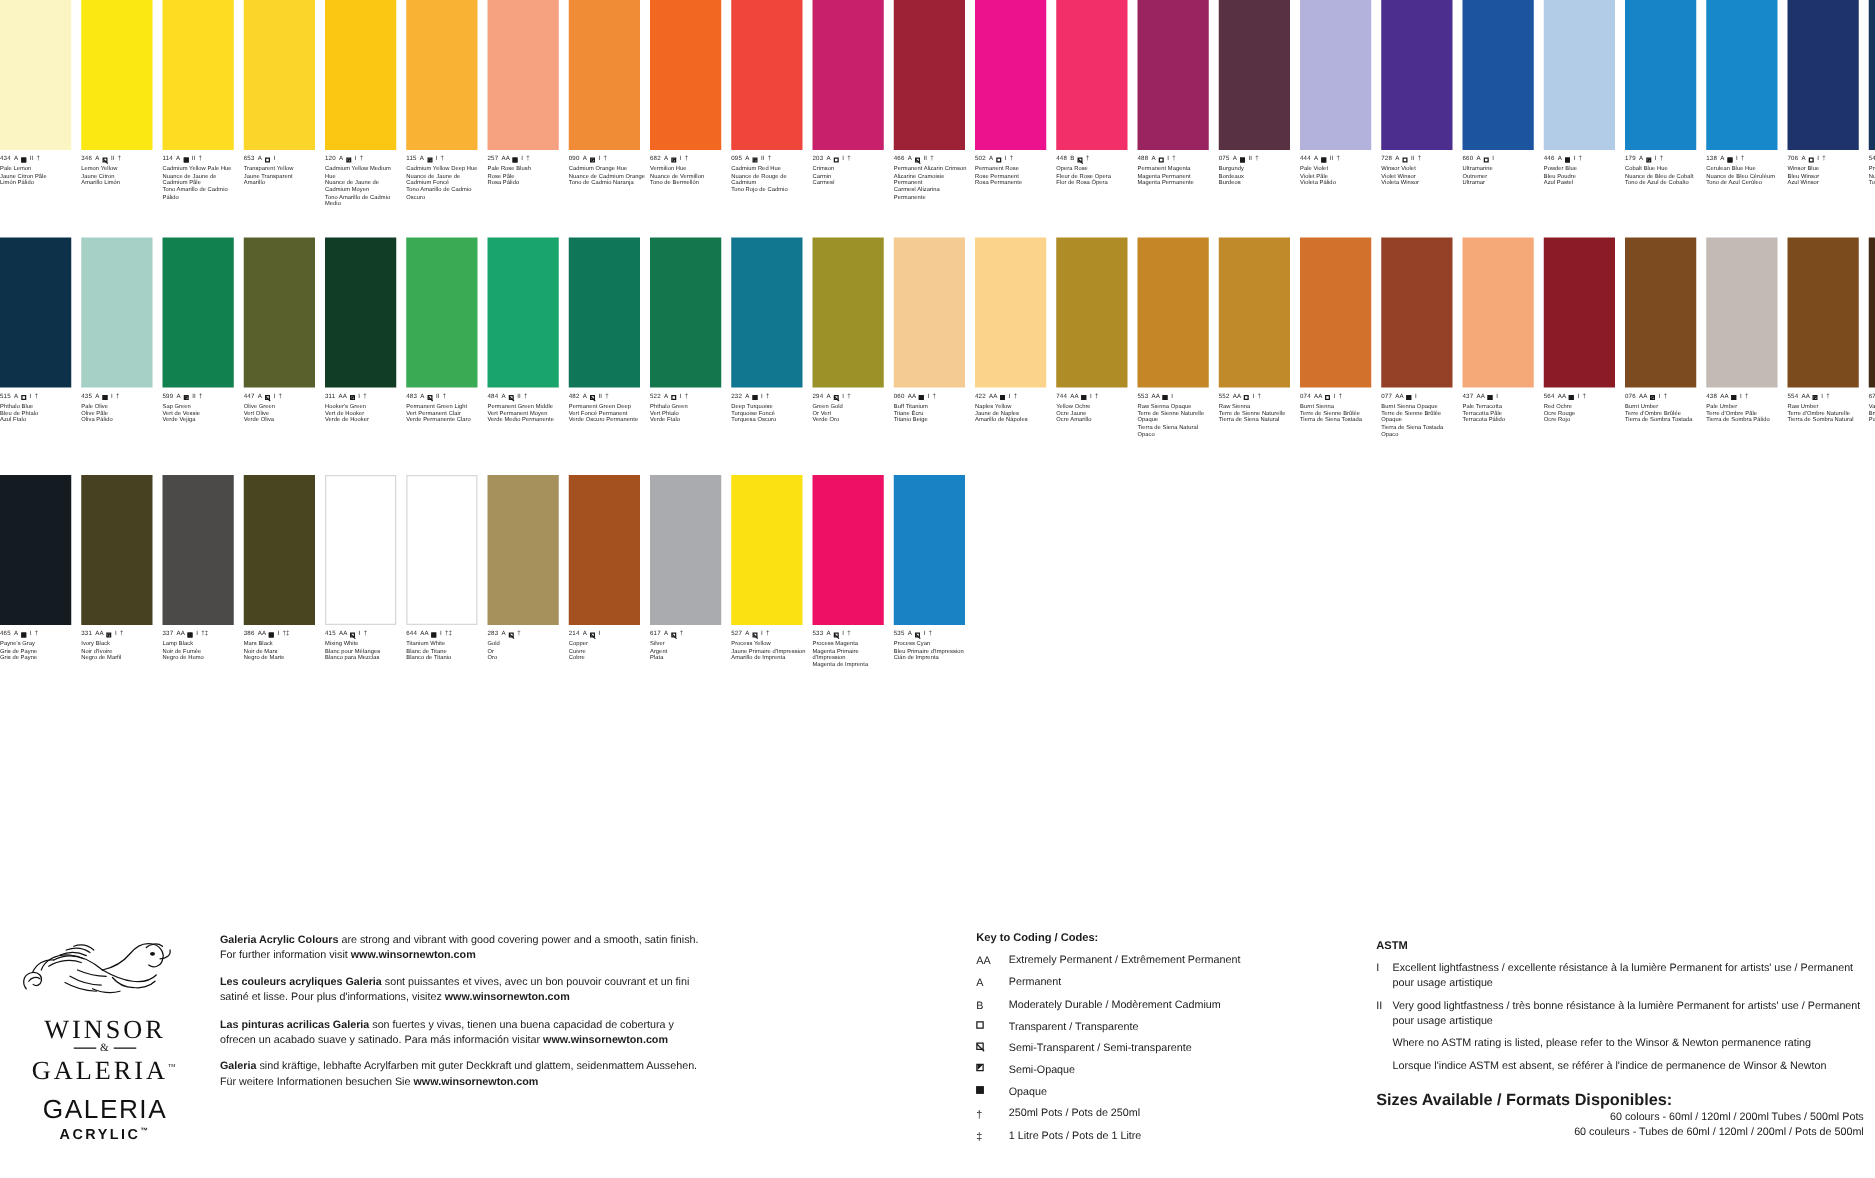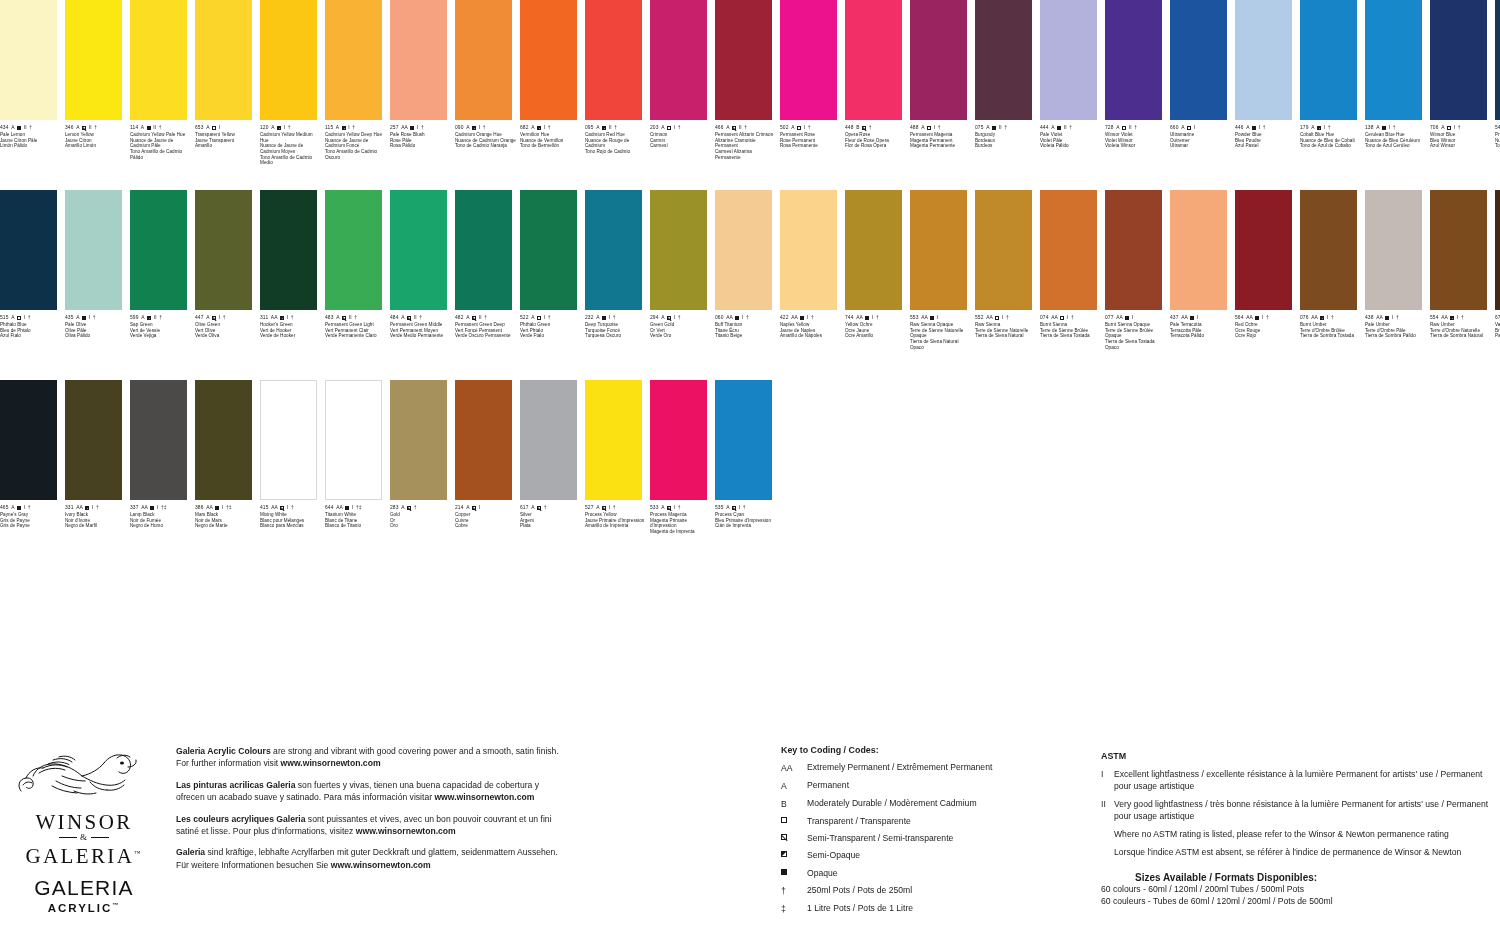--- a/index.html
+++ b/index.html
@@ -127,22 +127,22 @@
   .key-sym .op{width:6px;height:6px;}
   .key-sym .op-semitrans::after{width:7.6px;}
   .key-sym .op-semiopaque::after{border-left-width:4.8px;border-bottom-width:4.8px;}
   .key-txt{flex:1;}
 
   .astm-box{position:absolute;left:1101px;top:16px;width:390px;}
   .astm-title{font-size:8.9px;font-weight:bold;margin-bottom:6.5px;color:#1c1c1c;}
   .astm-row{display:flex;font-size:8.6px;line-height:12px;margin-bottom:6px;color:#1c1c1c;}
   .astm-sym{width:13px;flex:0 0 13px;}
   .astm-txt{flex:1;}
-  .sizes-title{font-size:10px;font-weight:bold;margin-top:14px;color:#1c1c1c;margin-left:34px;}
-  .sizes-line{font-size:8.6px;line-height:12px;color:#1c1c1c;}
+  .sizes-title{font-size:13px;font-weight:bold;margin-top:14px;color:#1c1c1c;}
+  .sizes-line{font-size:8.6px;line-height:12px;color:#1c1c1c;text-align:right;}
 </style>
 </head>
 <body>
 
 <div class="chart-area" id="chart-area">
     <div class="swatch-block block-left row-1">
       <div class="swatch-col">
         <div class="swatch-chip" style="background: rgb(251, 245, 196);"></div>
         <div class="chip-meta">
           <div class="code-line">
@@ -1191,22 +1191,22 @@
         <span class="rule"></span>
       </div>
       <div class="ln1"><span>GALERIA</span><span class="sup">™</span></div>
     </div>
     <div class="logo-galeria">GALERIA</div>
     <div class="logo-acrylic"><span>ACRYLIC</span><span class="sup">™</span></div>
   </div>
 
   <div class="blurb" id="blurb">
       <p><b>Galeria Acrylic Colours</b> are strong and vibrant with good covering power and a smooth, satin finish. For further information visit <b>www.winsornewton.com</b></p>
+      <p><b>Les couleurs acryliques Galeria</b> sont puissantes et vives, avec un bon pouvoir couvrant et un fini satiné et lisse. Pour plus d'informations, visitez <b>www.winsornewton.com</b></p>
       <p><b>Las pinturas acrilicas Galeria</b> son fuertes y vivas, tienen una buena capacidad de cobertura y ofrecen un acabado suave y satinado. Para más información visitar <b>www.winsornewton.com</b></p>
-      <p><b>Les couleurs acryliques Galeria</b> sont puissantes et vives, avec un bon pouvoir couvrant et un fini satiné et lisse. Pour plus d'informations, visitez <b>www.winsornewton.com</b></p>
       <p><b>Galeria</b> sind kräftige, lebhafte Acrylfarben mit guter Deckkraft und glattem, seidenmattem Aussehen. Für weitere Informationen besuchen Sie <b>www.winsornewton.com</b></p>
     </div>
 
   <div class="key-box">
     <div class="key-title">Key to Coding / Codes:</div>
     <div id="key-rows">
         <div class="key-row">
           <div class="key-sym">AA</div>
           <div class="key-txt">Extremely Permanent / Extrêmement Permanent</div>
         </div>

